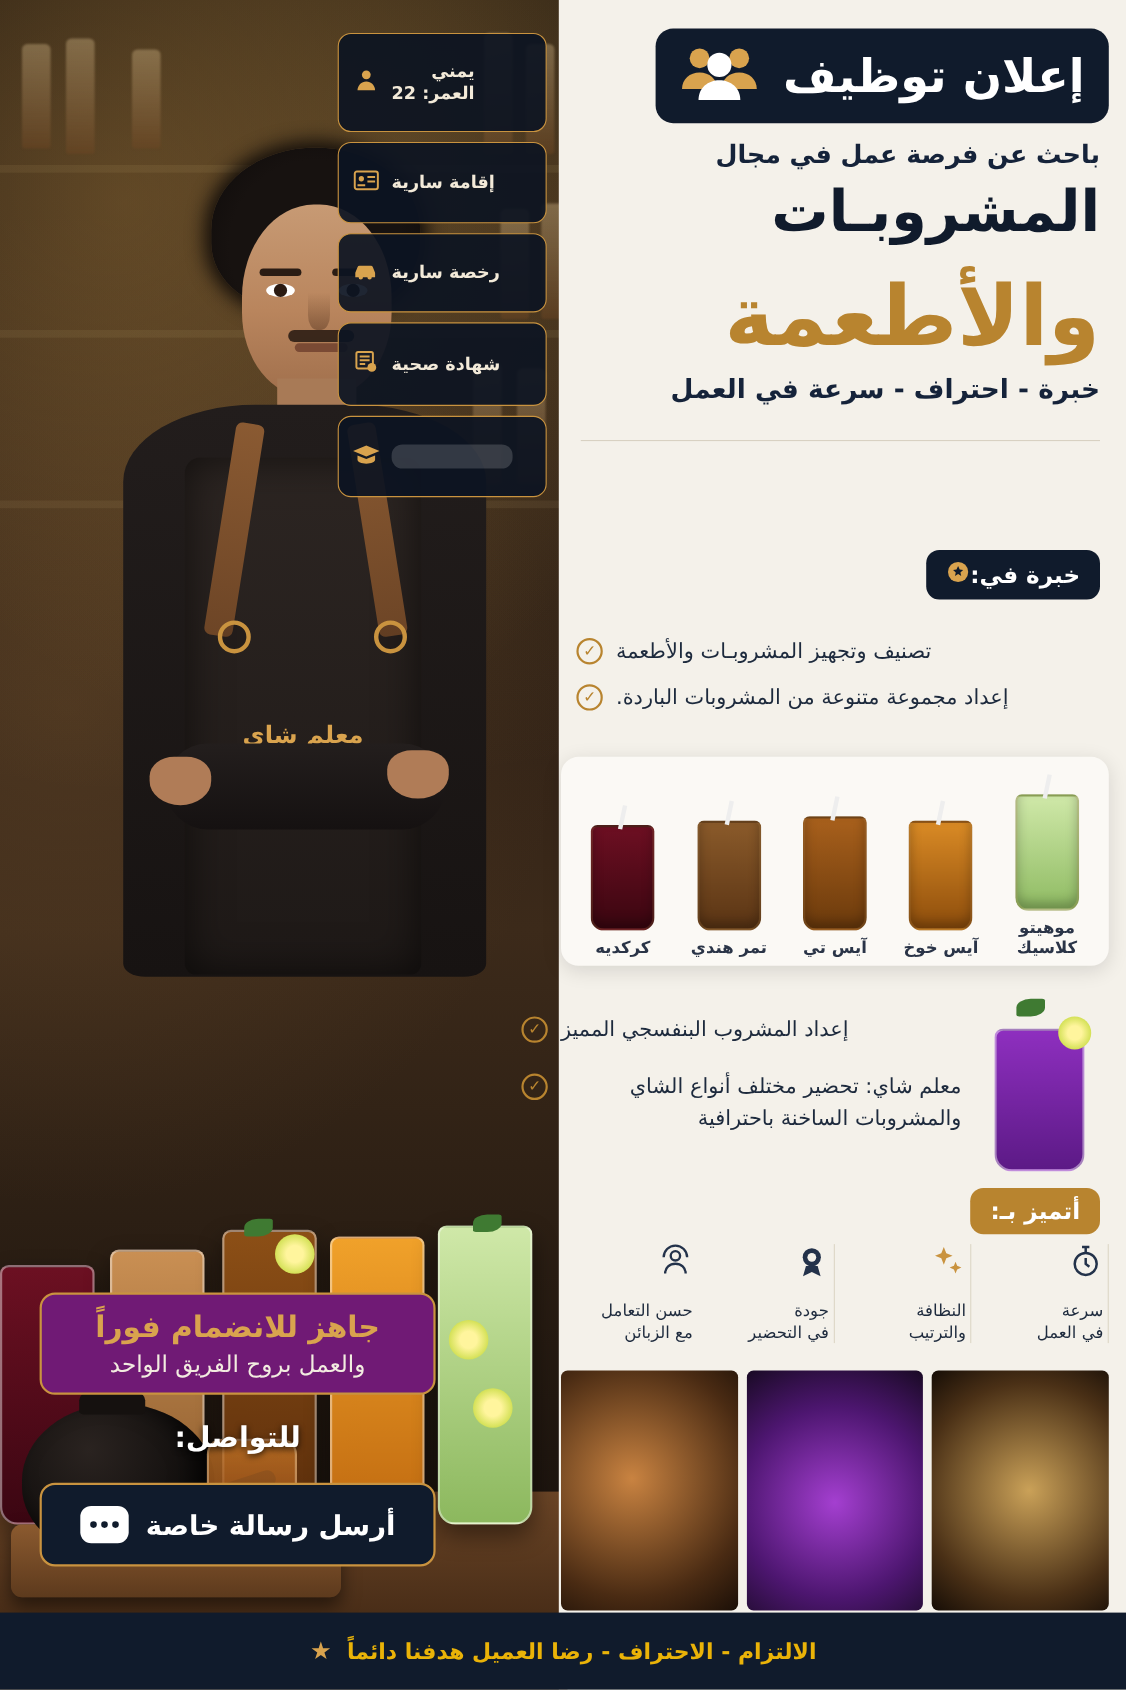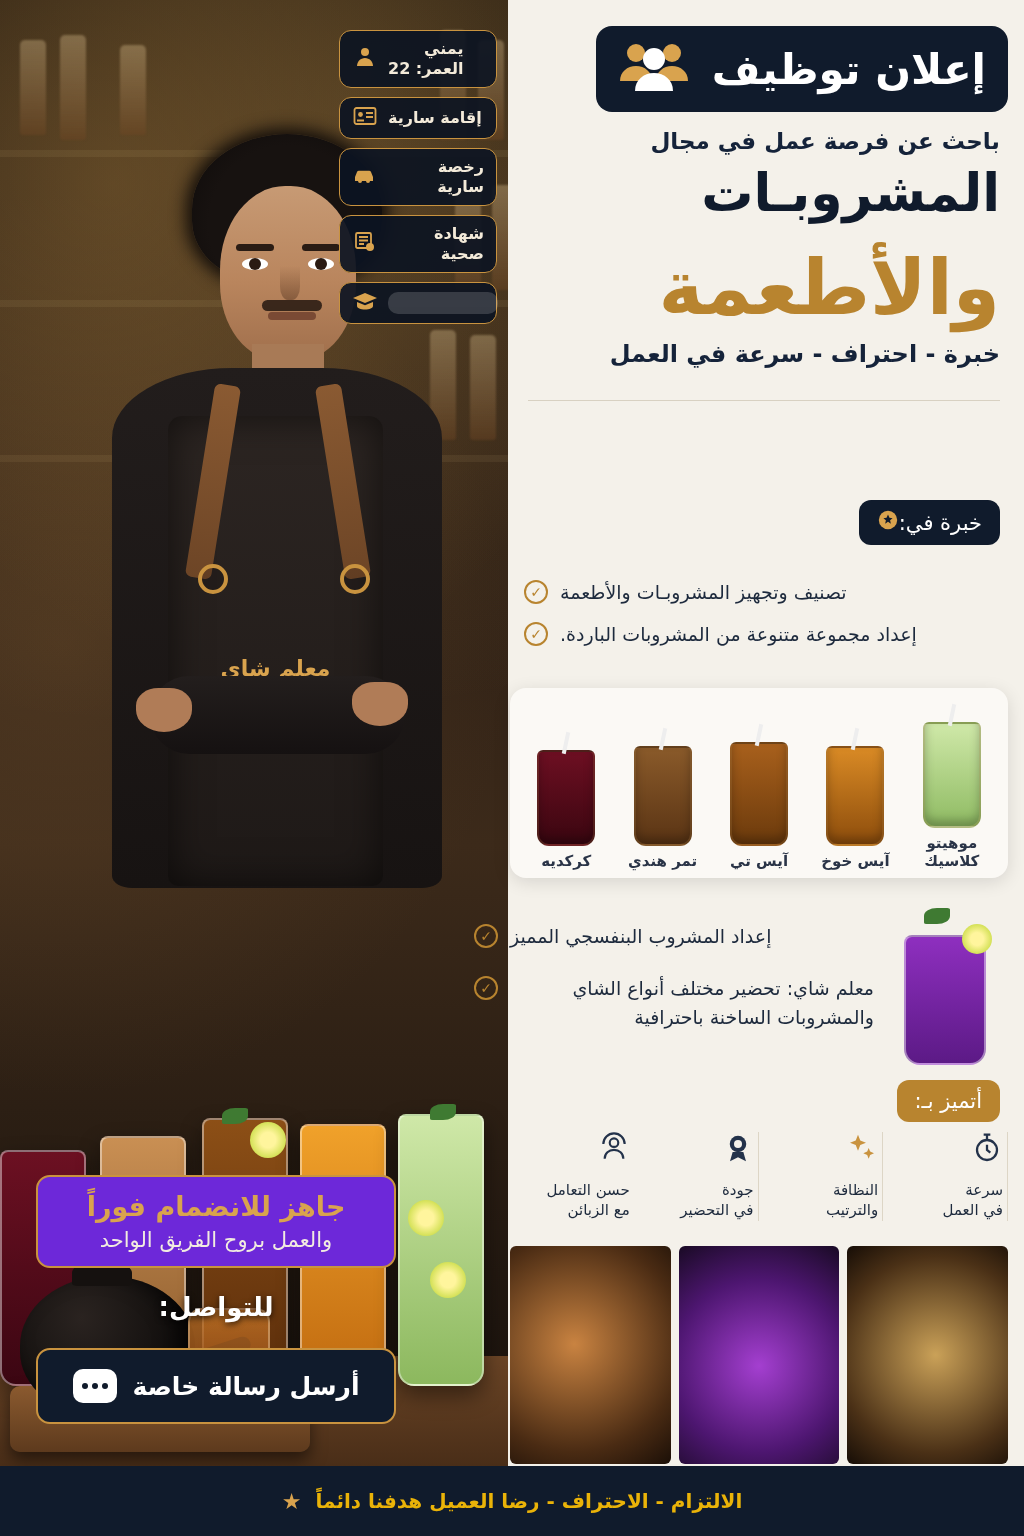--- a/index.html
+++ b/index.html
@@ -142,23 +142,22 @@
   .mint { position:absolute; width:26px; height:16px; background:#3f7a32; border-radius:50% 10% 50% 10%; }
   .slice { position:absolute; width:36px; height:36px; border-radius:50%;
            background: radial-gradient(circle,#fff59d 30%, #d4e157 70%, #9ccc65 100%); }
 
   
   .badges { position:absolute; right: 527px; top: 30px; width: 190px; z-index: 14; }
   .badge {
     display:flex; align-items:center; justify-content:flex-end; gap:10px;
     background: rgba(12,20,34,.92);
     border:1.5px solid #c9933f; border-radius: 12px;
-    padding: 8px 12px; margin-bottom: 9px;
+    padding: 24px 12px; margin-bottom: 9px;
     color:#f3ead9;
-    margin-left:32px;
   }
   .badge .txt { font-size: 16px; font-weight:bold; text-align:right; line-height:1.25; }
   .badge .ic { color:#d9a34e; width:26px; text-align:center; flex:0 0 26px; }
   .badge.blur .txt {
     background: rgba(255,255,255,.16); color: transparent;
     border-radius: 10px; min-width: 110px; height: 22px;
   }
 
   
   .right {
@@ -181,21 +180,21 @@
   .big2 { position:absolute; right:24px; top:248px; width:472px; text-align:right;
           color:#b8842f; font-size:76px; font-weight:bold; line-height:1.05; }
   .sub2 { position:absolute; right:24px; top:340px; width:472px; text-align:right;
           color:#15233a; font-size:24px; font-weight:bold; }
 
   .divider { position:absolute; right:24px; width:472px; height:1px; background:#d8d1c2; }
 
   .pill {
     position:absolute; display:flex; align-items:center; 
     background:#101b2c; color:#fff; border-radius: 12px;
-    padding:9px 18px; font-size:21px; font-weight:normal;
+    padding:9px 18px; font-size:21px; font-weight:bold;
   }
   .pill .star { color:#d9a34e; }
 
   .bullet {
     position:absolute; right:30px; width:470px;
     display:flex; align-items:flex-start; justify-content:flex-end; gap:12px;
     color:#1d2a3d; font-size:19px; line-height:1.5; text-align:right;
   }
   .bullet .chk {
     flex:0 0 24px; width:24px; height:24px; border:2px solid #b8842f; border-radius:50%;
@@ -242,21 +241,21 @@
   
   .photos { position:absolute; right:16px; top:1246px; width:498px; height:218px; display:flex; flex-direction:row-reverse; gap:8px; }
   .ph { flex:1; border-radius:6px; overflow:hidden; position:relative; }
   .ph1 { background: radial-gradient(circle at 40% 45%, #c98341 0%, #4a2b13 70%, #1b0f07 100%); }
   .ph2 { background: radial-gradient(circle at 50% 55%, #a43fd0 0%, #4d1670 60%, #190a24 100%); }
   .ph3 { background: radial-gradient(circle at 55% 50%, #caa158 0%, #4a3016 70%, #160d06 100%); }
 
   
   .cta-join {
     position:absolute; left:36px; bottom:268px; width:360px;
-    background:#6d28d9; border:2px solid #c9933f; border-radius:14px;
+    background:#701a75; border:2px solid #c9933f; border-radius:14px;
     padding:14px 18px; text-align:center; z-index:15;
   }
   .cta-join .l1 { color:#d9a34e; font-size:27px; font-weight:bold; }
   .cta-join .l2 { color:#f2ece0; font-size:21px; margin-top:6px; }
   .contact-label {
     position:absolute; left:36px; bottom:214px; width:360px; text-align:center;
     color:#fff; font-size:26px; font-weight:bold; z-index:15;
     text-shadow: 0 2px 6px rgba(0,0,0,.8);
   }
   .cta-msg {

